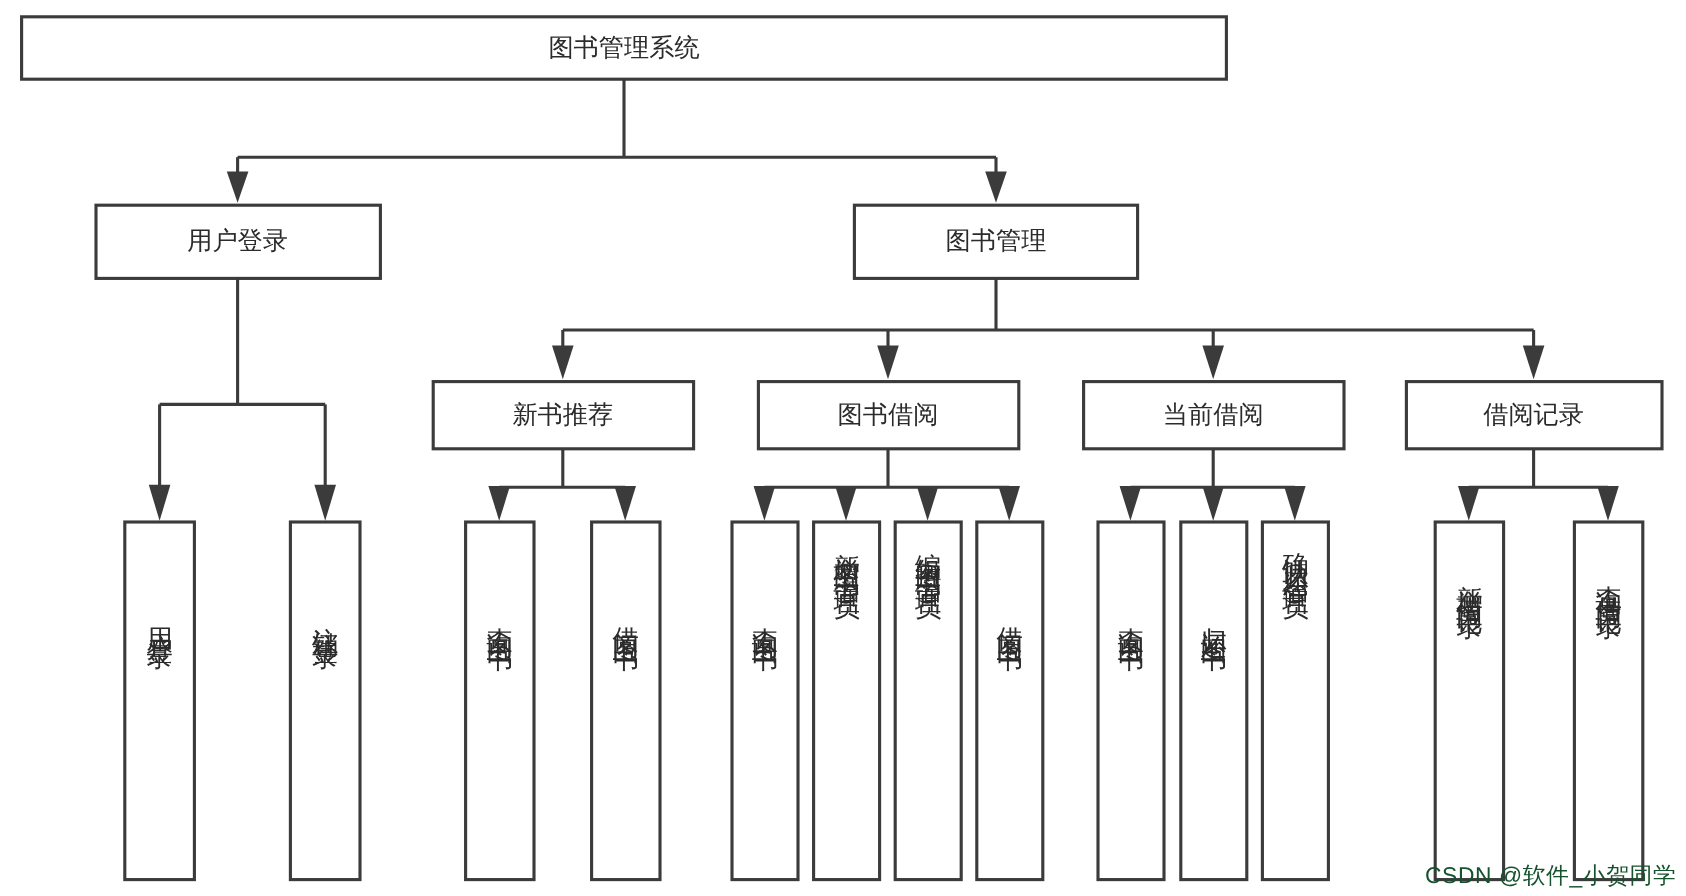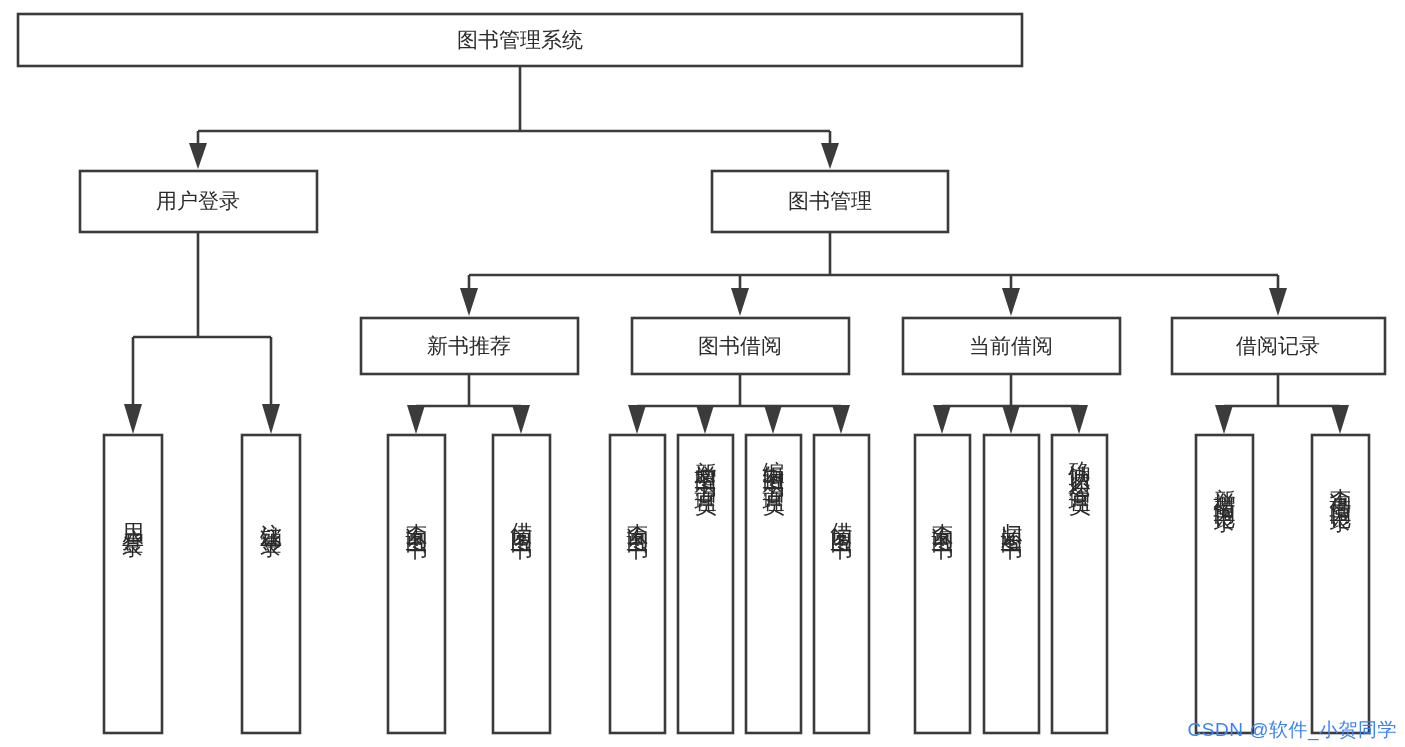--- a/index.html
+++ b/index.html
@@ -67,21 +67,21 @@
     color: #2b2b2b;
     white-space: nowrap;
     text-align: left;
   }
   #watermark {
     position: absolute;
     right: 8px;
     bottom: 4px;
     font-family: "Liberation Sans", "DejaVu Sans", sans-serif;
     font-size: 19px;
-    color: #3b82f6;
+    color: #14532d;
     letter-spacing: 0.5px;
     white-space: nowrap;
   }
 </style>
 </head>
 <body>
 
 <div id="diagram-root">
 
   <svg id="tree-svg" viewBox="0 0 1405 747">

